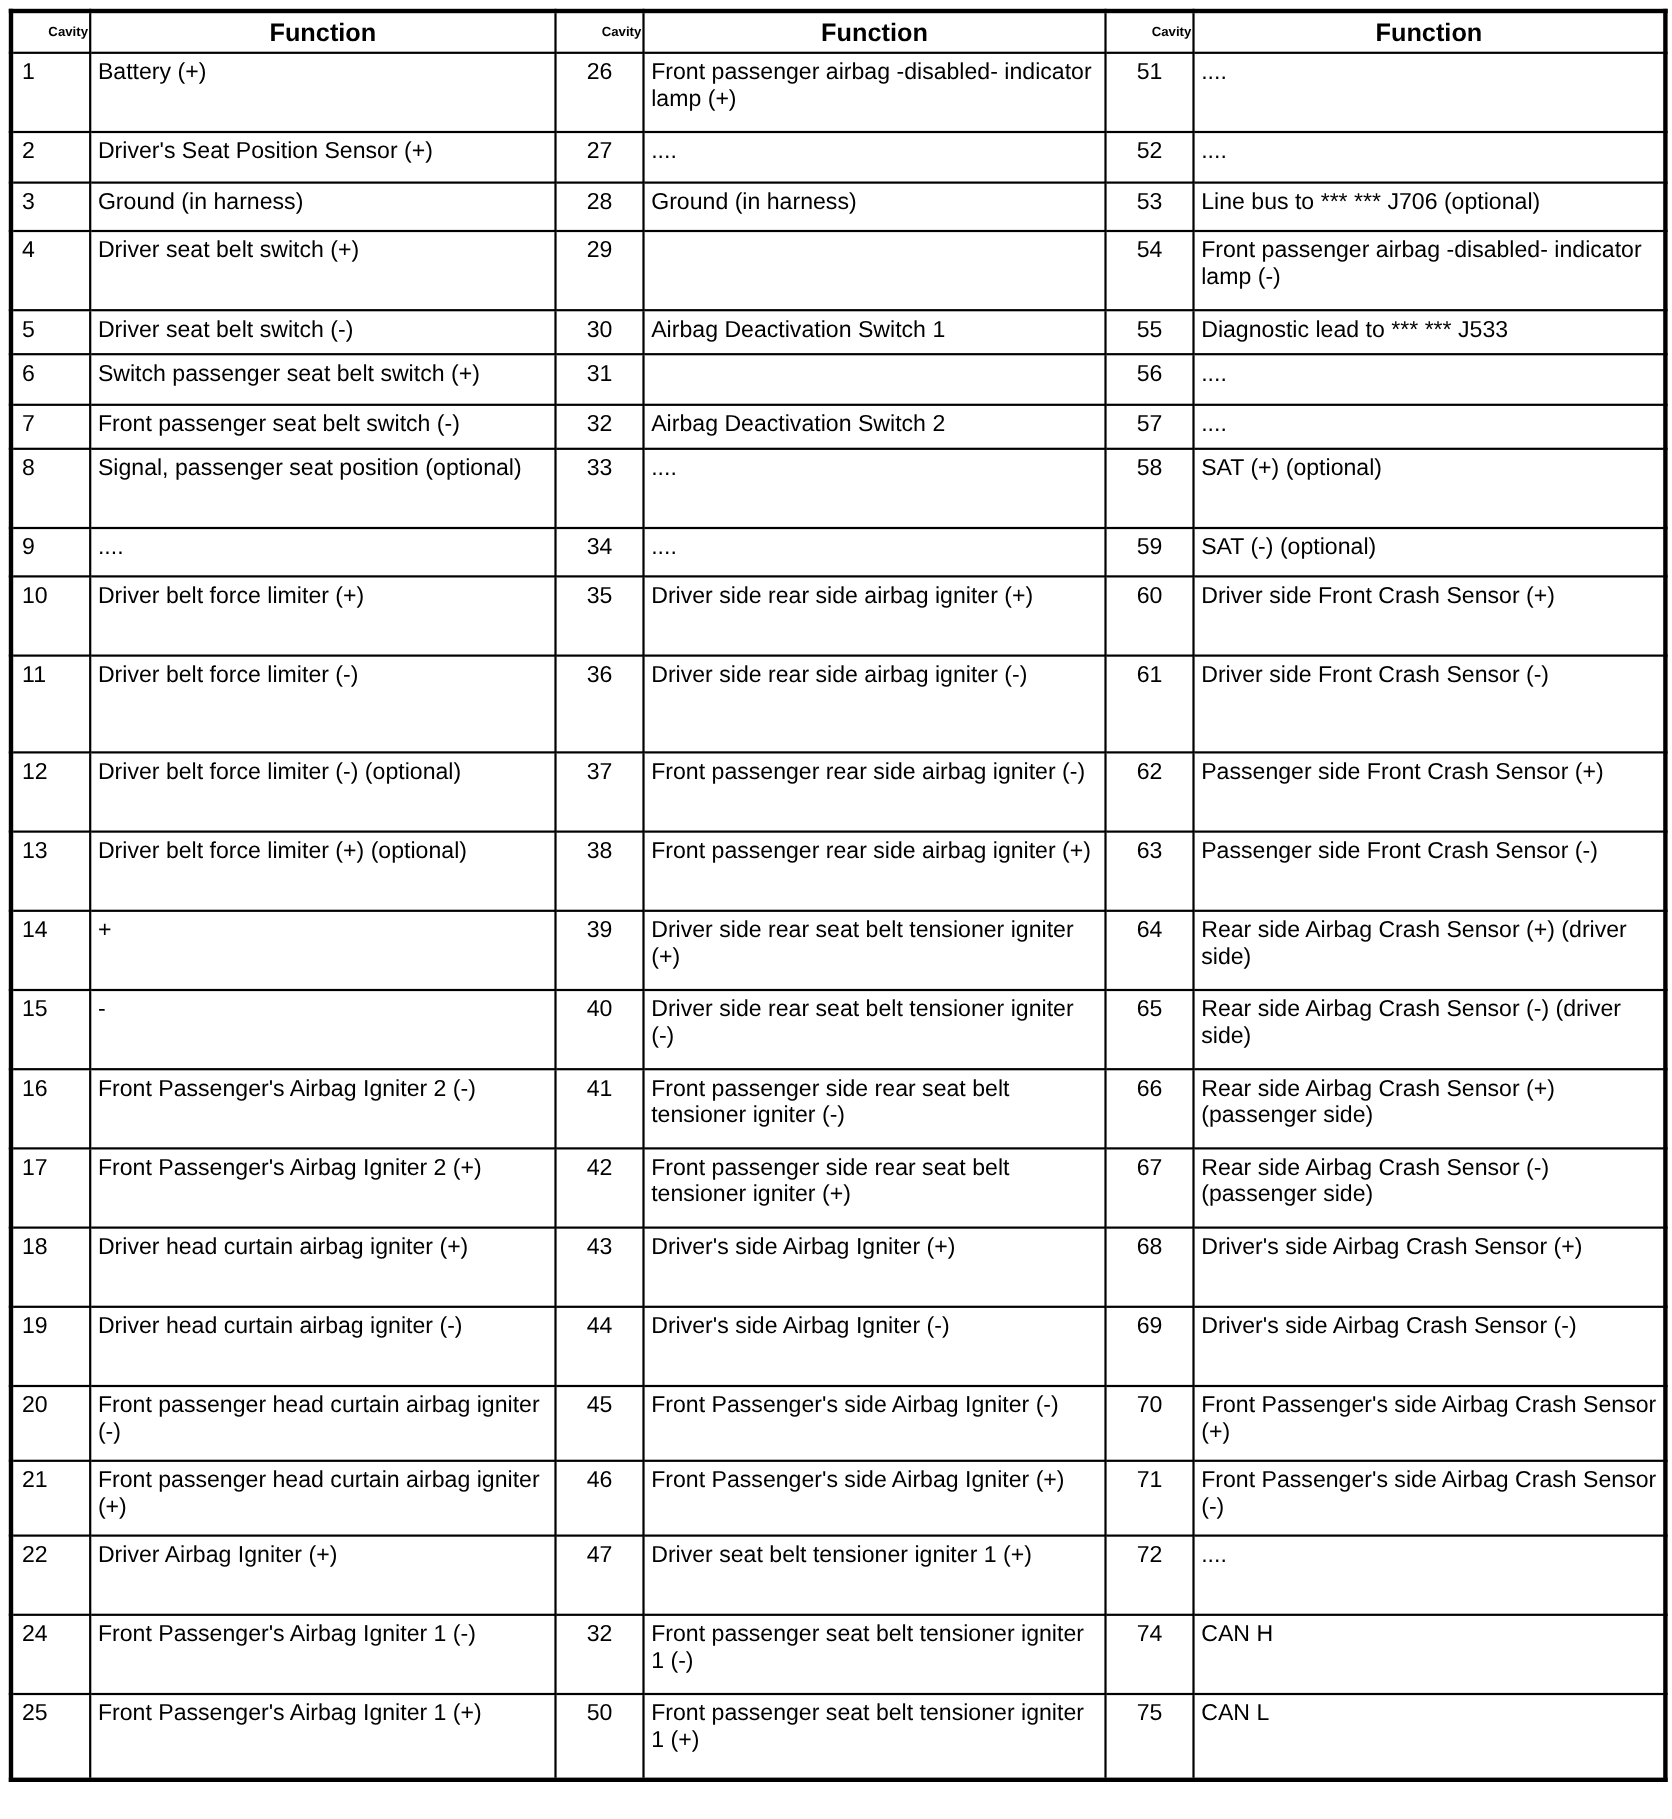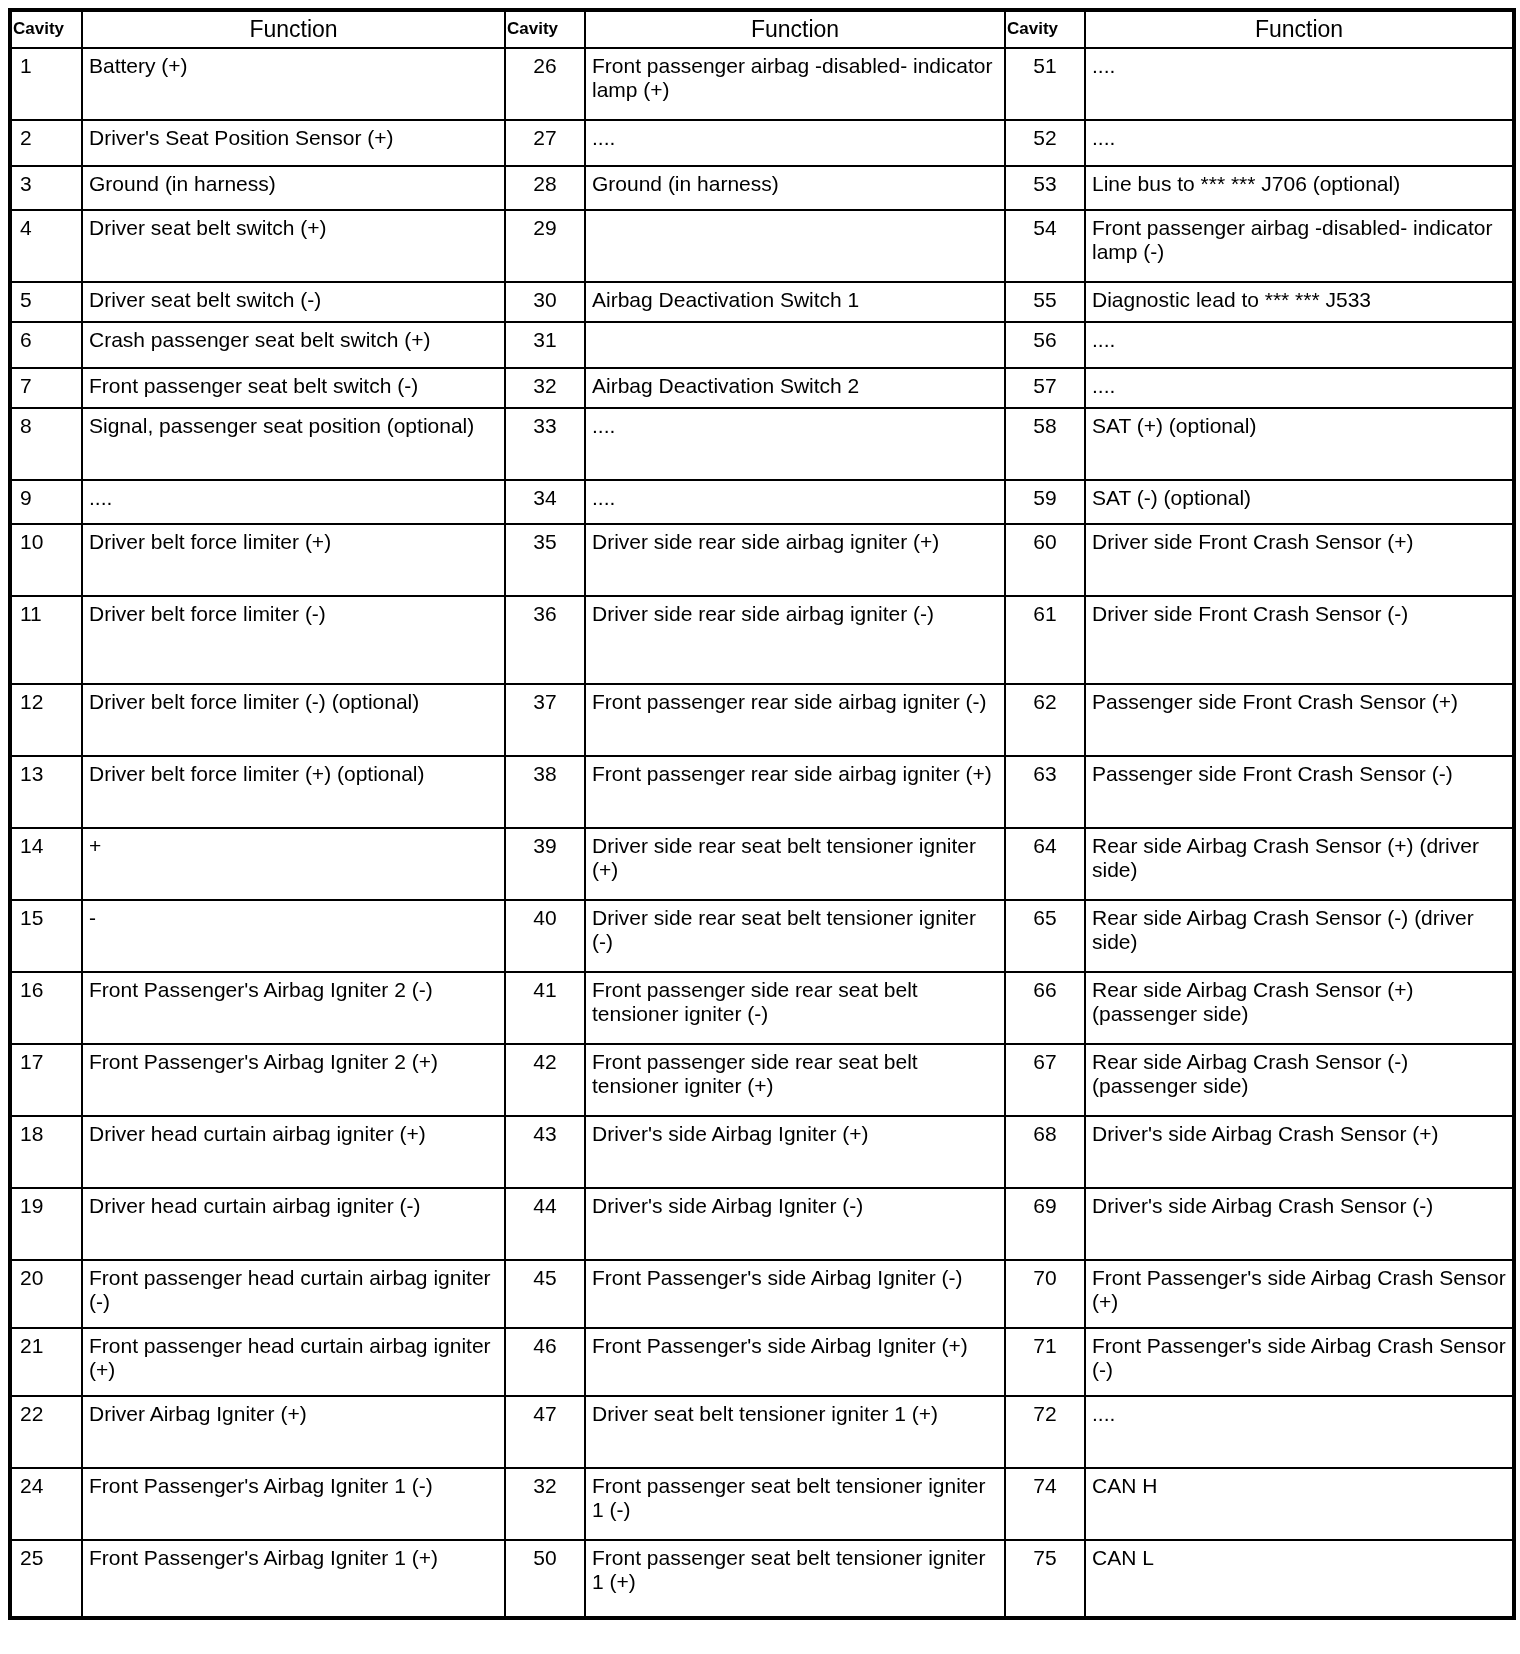--- a/index.html
+++ b/index.html
@@ -28,29 +28,29 @@
   th, td {
     border: 2px solid #000000;
     vertical-align: top;
     overflow: hidden;
     font-size: 21px;
     line-height: 24px;
     padding: 5px 6px 4px 6px;
     word-wrap: break-word;
   }
   th.cav-h {
-    font-size: 17px;
+    font-size: 12px;
     line-height: 20px;
     font-weight: bold;
-    text-align: left;
+    text-align: right;
     padding: 7px 1px 4px 1px;
   }
   th.fn-h {
     font-size: 23px;
-    font-weight: normal;
+    font-weight: bold;
     text-align: center;
     padding: 5px 19px;
   }
   td.cav-left  { text-align: left;  padding-left: 8px; }
   td.cav-mid   { text-align: center; }
   tr.hdr { height: 38px; }
 </style>
 </head>
 <body>
 
@@ -110,21 +110,21 @@
         <tr style="height: 40px;">
     <td class="cav-left">5</td>
     <td class="fn-cell">Driver seat belt switch (-)</td>
     <td class="cav-mid">30</td>
     <td class="fn-cell">Airbag Deactivation Switch 1</td>
     <td class="cav-mid">55</td>
     <td class="fn-cell">Diagnostic lead to *** *** J533</td>
   </tr>
         <tr style="height: 46px;">
     <td class="cav-left">6</td>
-    <td class="fn-cell">Crash passenger seat belt switch (+)</td>
+    <td class="fn-cell">Switch passenger seat belt switch (+)</td>
     <td class="cav-mid">31</td>
     <td class="fn-cell"></td>
     <td class="cav-mid">56</td>
     <td class="fn-cell">....</td>
   </tr>
         <tr style="height: 40px;">
     <td class="cav-left">7</td>
     <td class="fn-cell">Front passenger seat belt switch (-)</td>
     <td class="cav-mid">32</td>
     <td class="fn-cell">Airbag Deactivation Switch 2</td>

